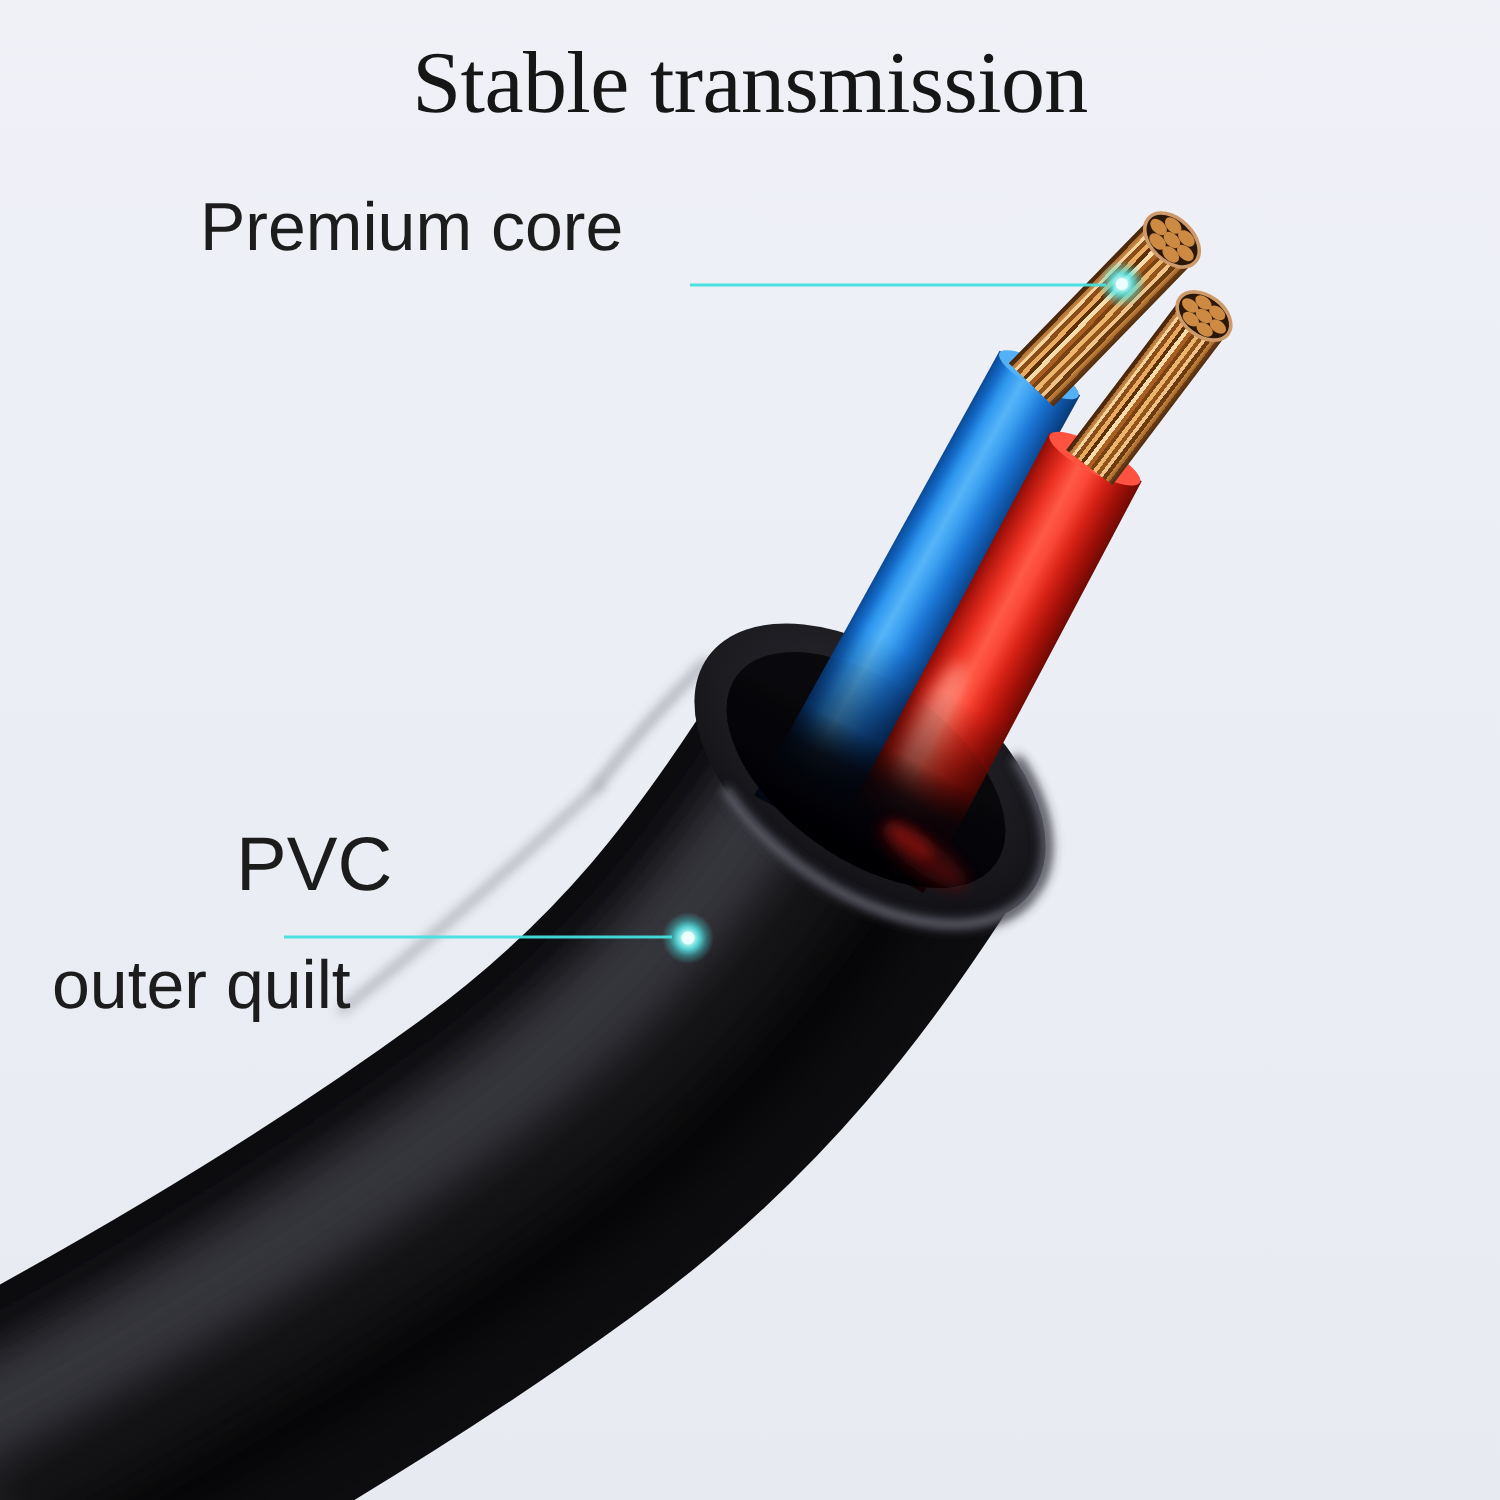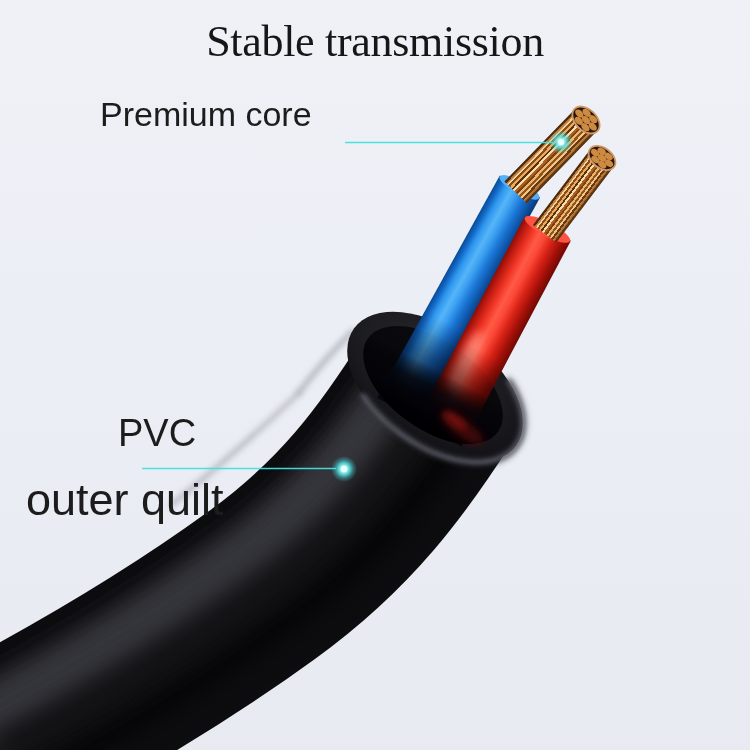--- a/index.html
+++ b/index.html
@@ -10,21 +10,21 @@
   body{font-family:"Liberation Sans",sans-serif;}
   .stage{
     position:relative;width:750px;height:750px;overflow:hidden;
     background:linear-gradient(180deg,#eff1f7 0%,var(--background) 45%,#e7eaf1 100%);
   }
   .stage svg{position:absolute;left:0;top:0;}
   .txt{position:absolute;color:var(--label-text);line-height:1.05;white-space:nowrap;}
   .title{top:19px;left:0;width:100%;text-align:center;font-size:44px;color:var(--title-text);letter-spacing:-0.3px;font-family:Liberation Serif, serif;}
   .lbl-premium{top:97px;left:100px;font-size:34px;}
   .lbl-pvc{top:414px;left:70px;font-size:38px;margin-left:48px;}
-  .lbl-quilt{top:476px;left:26px;font-size:45px;}
+  .lbl-quilt{top:476px;left:26px;font-size:34px;}
 </style>
 </head>
 <body>
 
 <div class="stage">
 
   <svg width="750" height="750" viewBox="0 0 750 750">
     <defs>
       <filter id="b2" x="-40%" y="-40%" width="180%" height="180%">
           <feGaussianBlur stdDeviation="2"></feGaussianBlur>

